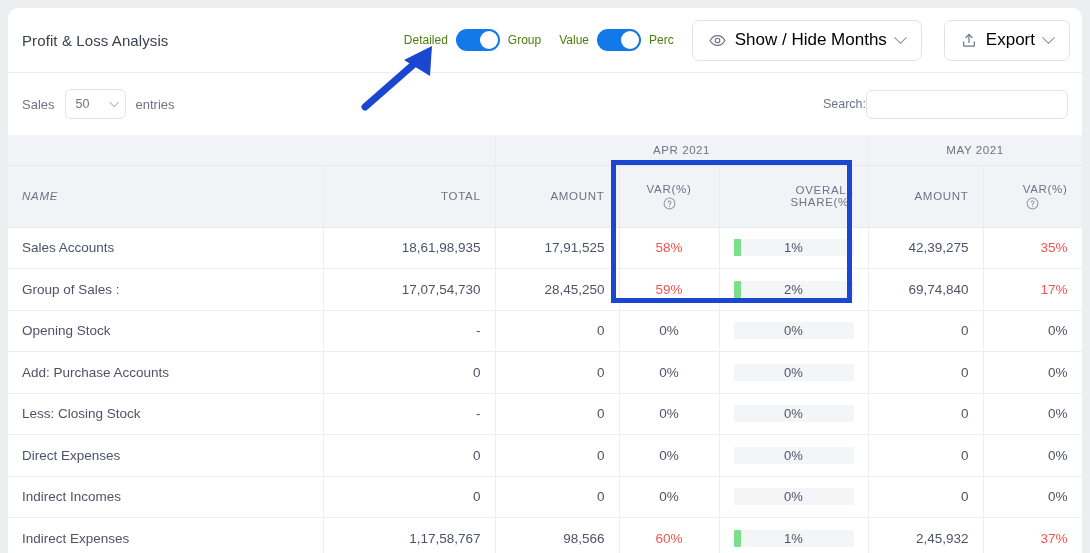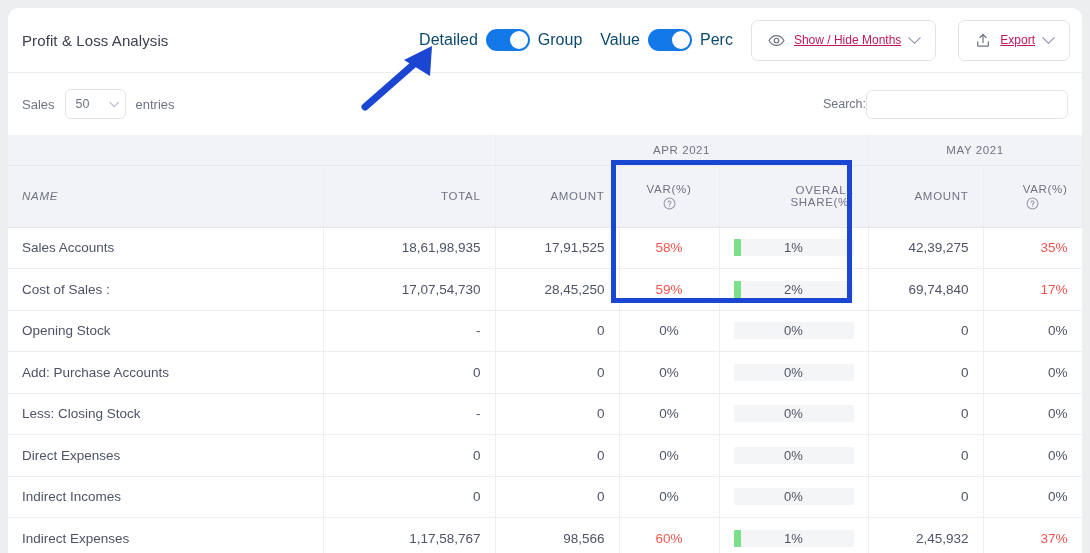--- a/index.html
+++ b/index.html
@@ -37,21 +37,21 @@
     letter-spacing: .1px;
     white-space: nowrap;
   }
   .hdr-right {
     margin-left: auto;
     margin-right: 12px;
     display: flex; align-items: center; gap: 0;
   }
   .tgl-group { display: flex; align-items: center; }
   .tgl-lbl {
-    font-size: 16px; color: #0c4a6e; white-space: nowrap;
+    font-size: 12px; color: #4d7c0f; white-space: nowrap;
   }
   .tgl-lbl.l { margin-right: 8px; }
   .tgl-lbl.r { margin-left: 8px; margin-right: 18px; }
   .switch {
     position: relative;
     width: 44px; height: 22px;
     border-radius: 11px;
     background: #1479e8;
     cursor: pointer;
     flex: none;
@@ -71,21 +71,21 @@
     display: flex; align-items: center;
     padding: 0 16px;
     gap: 9px;
     font-size: 14px;
     color: #4e5costs;
     color: #4e5367;
     white-space: nowrap;
     cursor: pointer;
   }
   .btn + .btn { margin-left: 22px; }
-  .btn .lbl { font-size: 12px; color: #be185d; text-decoration: underline; }
+  .btn .lbl { font-size: 17px; color: #000000; }
   .chev {
     width: 9px; height: 9px;
     border-right: 1.6px solid #8a8fa3;
     border-bottom: 1.6px solid #8a8fa3;
     transform: rotate(45deg) translate(-2px,-2px);
     flex: none;
   }
   .ic { display: inline-flex; align-items: center; justify-content: center; flex: none; }
 
   
@@ -325,21 +325,21 @@
             <td class="c">
               <div class="bar" style="background: rgb(244, 245, 247);">
                 <div class="fill" style="background: rgb(122, 224, 138); width: 6%;"></div>
                 <span class="v">1%</span>
               </div>
             </td>
             <td class="r">42,39,275</td>
             <td class="r neg" style="color: rgb(244, 84, 79);">35%</td>
           </tr>
           <tr>
-            <td class="l">Cost of Sales :</td>
+            <td class="l">Group of Sales :</td>
             <td class="r">17,07,54,730</td>
             <td class="r">28,45,250</td>
             <td class="c neg" style="color: rgb(244, 84, 79);">59%</td>
             <td class="c">
               <div class="bar" style="background: rgb(244, 245, 247);">
                 <div class="fill" style="background: rgb(122, 224, 138); width: 6%;"></div>
                 <span class="v">2%</span>
               </div>
             </td>
             <td class="r">69,74,840</td>

